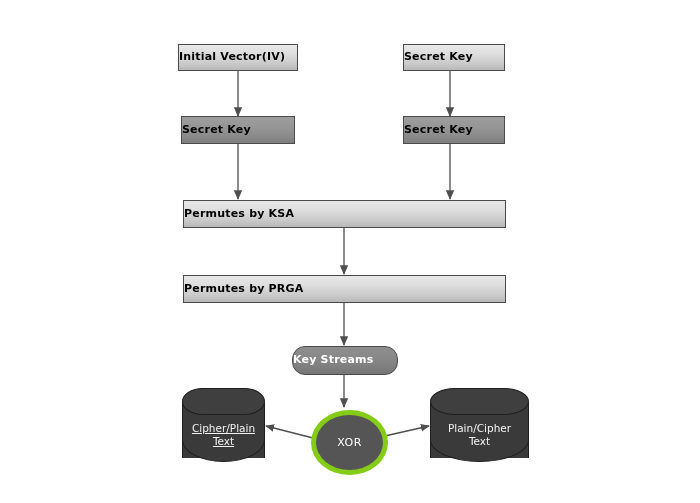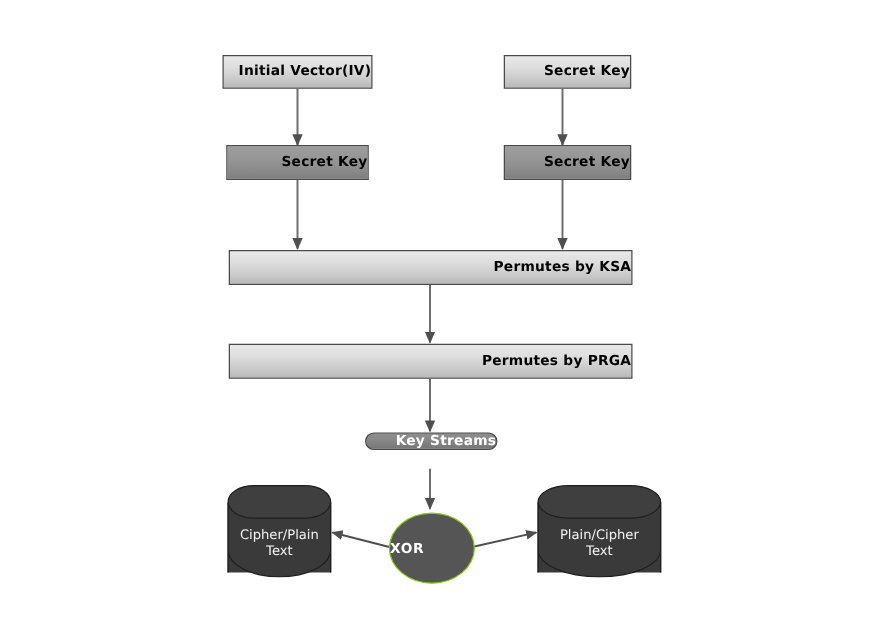--- a/index.html
+++ b/index.html
@@ -22,21 +22,21 @@
     width: 700px;
     height: 503px;
   }
 
   
   .node {
     position: absolute;
     box-sizing: border-box;
     display: flex;
     align-items: center;
-    justify-content: flex-end;
+    justify-content: flex-start;
     text-align: center;
     border: 1px solid #4a4a4a;
     font-weight: bold;
     letter-spacing: 0.2px;
     line-height: 1.15;
     z-index: 3;
   }
 
   
   .node.light {
@@ -100,26 +100,26 @@
     font-size: 10.5px;
     line-height: 1.25;
     z-index: 4;
   }
 
   
   .xor {
     position: absolute;
     display: flex;
     align-items: center;
-    justify-content: flex-start;
+    justify-content: center;
     background: #555555;
-    border: 1px solid #84cc16;
+    border: 5px solid #84cc16;
     border-radius: 50%;
     color: #ffffff;
-    font-weight: bold;
+    font-weight: normal;
     font-size: 11px;
     letter-spacing: 0.5px;
     z-index: 4;
   }
 </style>
 </head>
 <body>
 
 <div id="canvas">
 
@@ -161,29 +161,29 @@
   </div>
 
   <div class="node light bar" style="left:183px; top:275px; width:323px; height:28px;">
     <span>Permutes by PRGA</span>
   </div>
 
   <div class="node light bar" style="left:183px; top:200px; width:323px; height:28px;">
     <span>Permutes by KSA</span>
   </div>
 
-  <div class="node keystream" style="left:292px; top:346px; width:106px; height:14px;border-radius:13px;">
+  <div class="node keystream" style="left:292px; top:346px; width:106px; height:29px;border-radius:13px;">
     <span>Key Streams</span>
   </div>
 
   <div class="cylinder" style="left:182px; top:388px; width:83px; height:84px;">
     <div class="cyl-body" style="top:14px; height:56px;"></div>
     <div class="cyl-bottom" style="top:52px; height:22px;"></div>
     <div class="cyl-top" style="top:0px;  height:27px;"></div>
-    <div class="cyl-label" style="top:34px;">
+    <div class="cyl-label" style="top:34px;text-decoration:underline;">
       <div>Cipher/Plain</div>
       <div>Text</div>
     </div>
   </div>
 
   <div class="cylinder" style="left:430px; top:388px; width:99px; height:84px;">
     <div class="cyl-body" style="top:14px; height:56px;"></div>
     <div class="cyl-bottom" style="top:52px; height:22px;"></div>
     <div class="cyl-top" style="top:0px;  height:27px;"></div>
     <div class="cyl-label" style="top:34px;">

